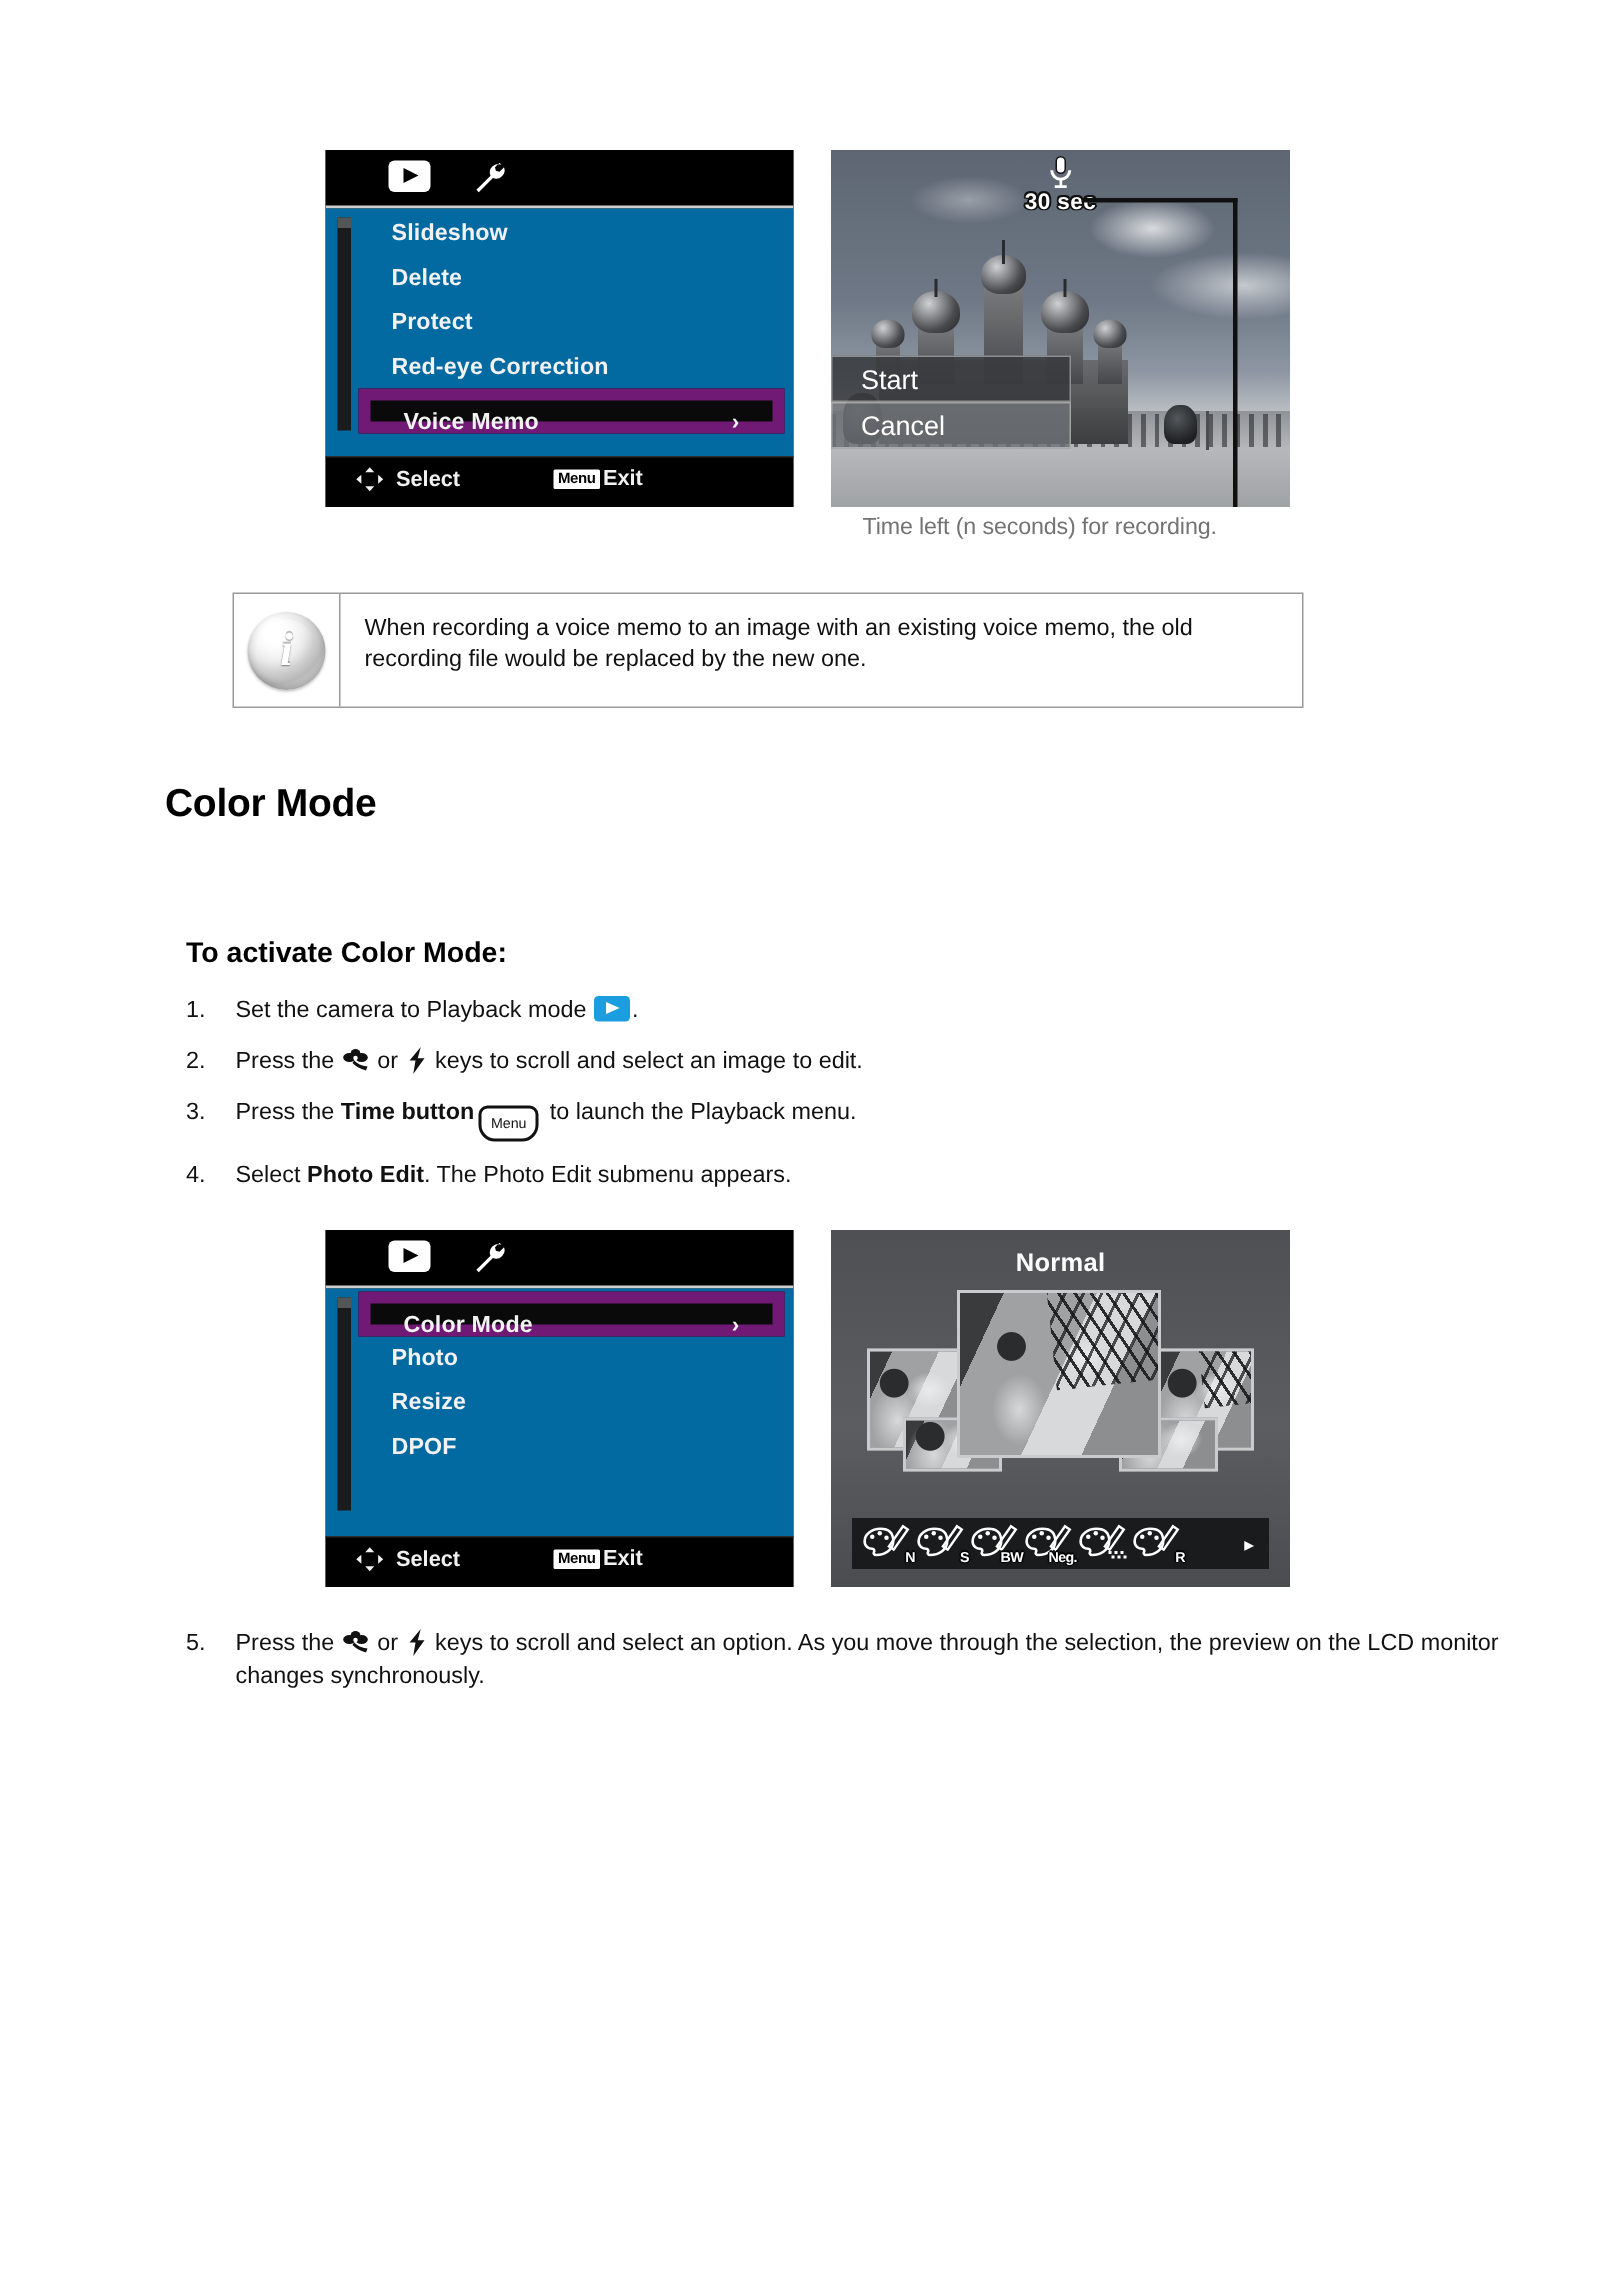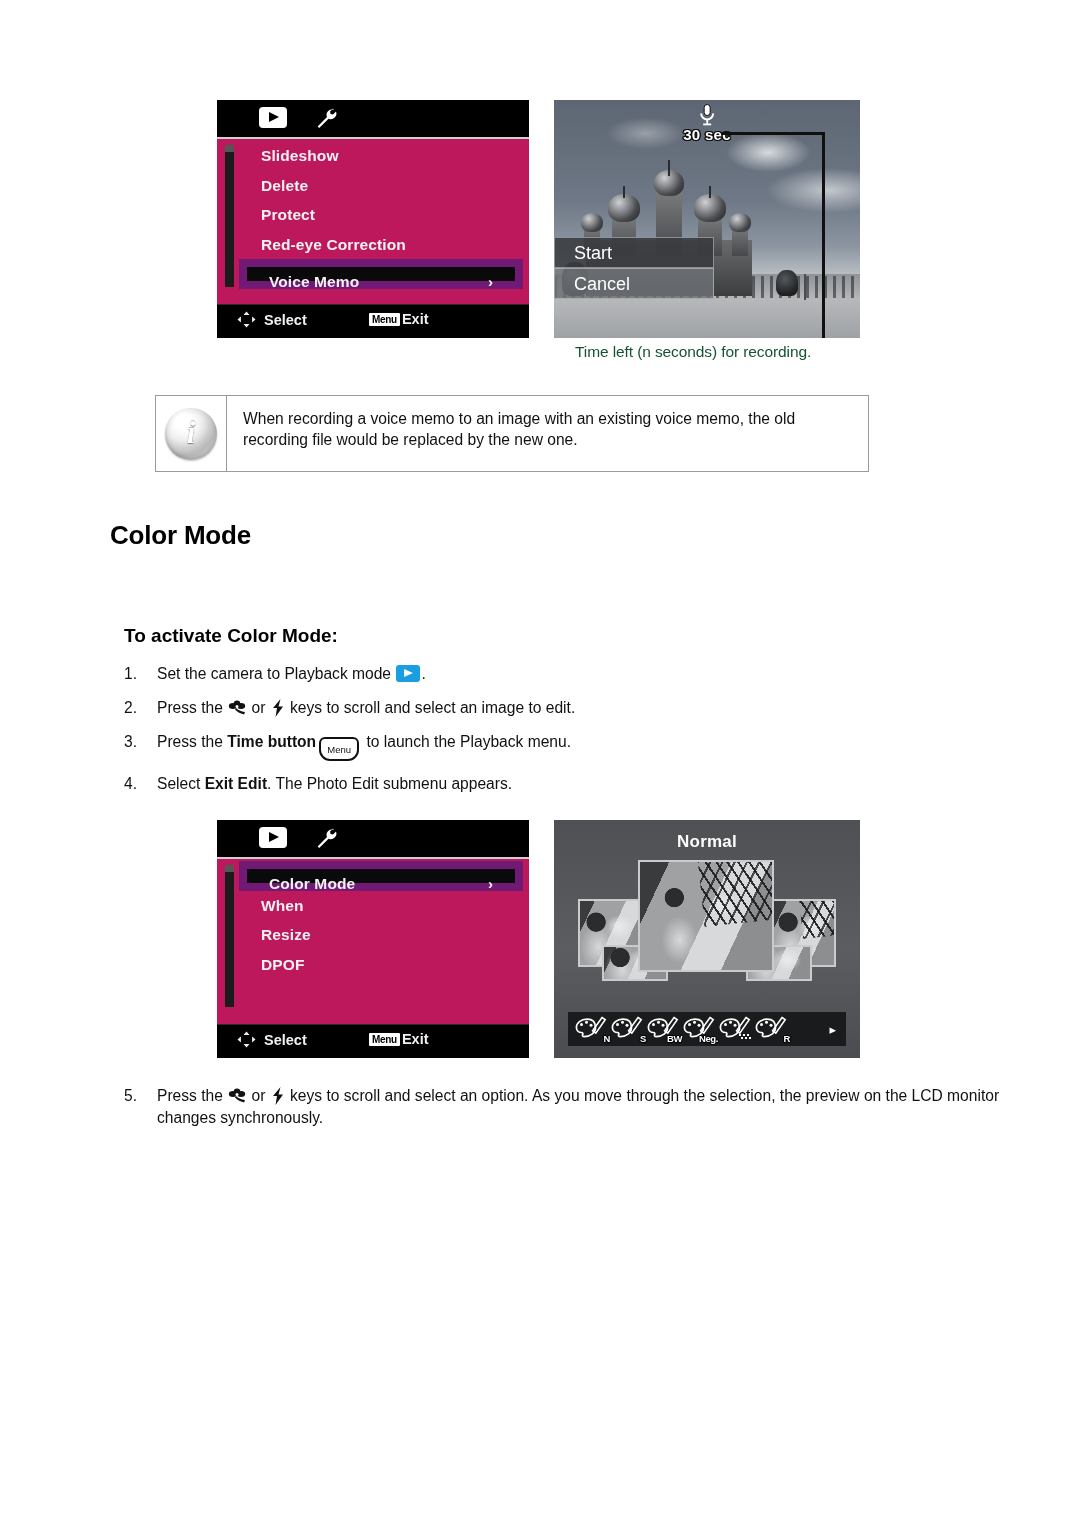--- a/index.html
+++ b/index.html
@@ -60,21 +60,21 @@
     position: absolute;
     left: 97px;
     top: 6px;
     width: 24px;
     height: 24px;
     color: #fff;
   }
   .lcd-body {
     position: relative;
     height: 166px;
-    background: #be185d;
+    background: #0369a1;
   }
   .scroll-track {
     position: absolute;
     left: 8px;
     top: 6px;
     width: 9px;
     height: 142px;
     background: #1b1b1b;
   }
   .scroll-thumb {
@@ -379,21 +379,21 @@
     color: #fff;
     font-size: 13px;
     padding-right: 4px;
     line-height: 1;
   }
 
   
   .caption {
     position: absolute;
     font-size: 15.5px;
-    color: #14532d;
+    color: #737373;
     letter-spacing: -.1px;
   }
   .note {
     position: absolute;
     left: 155px;
     top: 395px;
     width: 714px;
     height: 77px;
     border: 1px solid #9a9a9a;
     box-sizing: border-box;
@@ -692,21 +692,21 @@
       </span><span> keys to scroll and select an image to edit.</span>
     </div>
 
     <div class="step">
       <span class="num">3.</span>
       <span>Press the </span><span class="b">Time button</span><span class="ico-menubtn">Menu</span><span> to launch the Playback menu.</span>
     </div>
 
     <div class="step">
       <span class="num">4.</span>
-      <span>Select </span><span class="b">Exit Edit</span><span>. The Photo Edit submenu appears.</span>
+      <span>Select </span><span class="b">Photo Edit</span><span>. The Photo Edit submenu appears.</span>
     </div>
   </div>
 
   <div class="lcd" style="left:217px; top:820px;">
     <div class="lcd-tabbar">
       <div class="tab-play"></div>
       <div class="tab-wrench">
         <svg viewBox="0 0 24 24" width="24" height="24" aria-hidden="true">
           <path fill="#ffffff" d="M20.3 3.8a5.6 5.6 0 0 0-6.1 1.2 5.6 5.6 0 0 0-1.2 6.1L3.6 20.5l1.6 1.6 9.4-9.4a5.6 5.6 0 0 0 6.1-1.2 5.6 5.6 0 0 0 1.3-6l-3 3-2.4-.6-.6-2.4 3-3z"></path>
         </svg>
@@ -714,21 +714,21 @@
     </div>
     <div class="lcd-body">
       <div class="scroll-track"></div>
       <div class="scroll-thumb"></div>
       <div class="menu-list">
         <div class="menu-item selected">
           <span>Color Mode</span>
           <span class="chev">›</span>
         </div>
         <div class="menu-item">
-          <span>When</span>
+          <span>Photo</span>
         </div>
         <div class="menu-item">
           <span>Resize</span>
         </div>
         <div class="menu-item">
           <span>DPOF</span>
         </div>
       </div>
     </div>
     <div class="lcd-footer">

